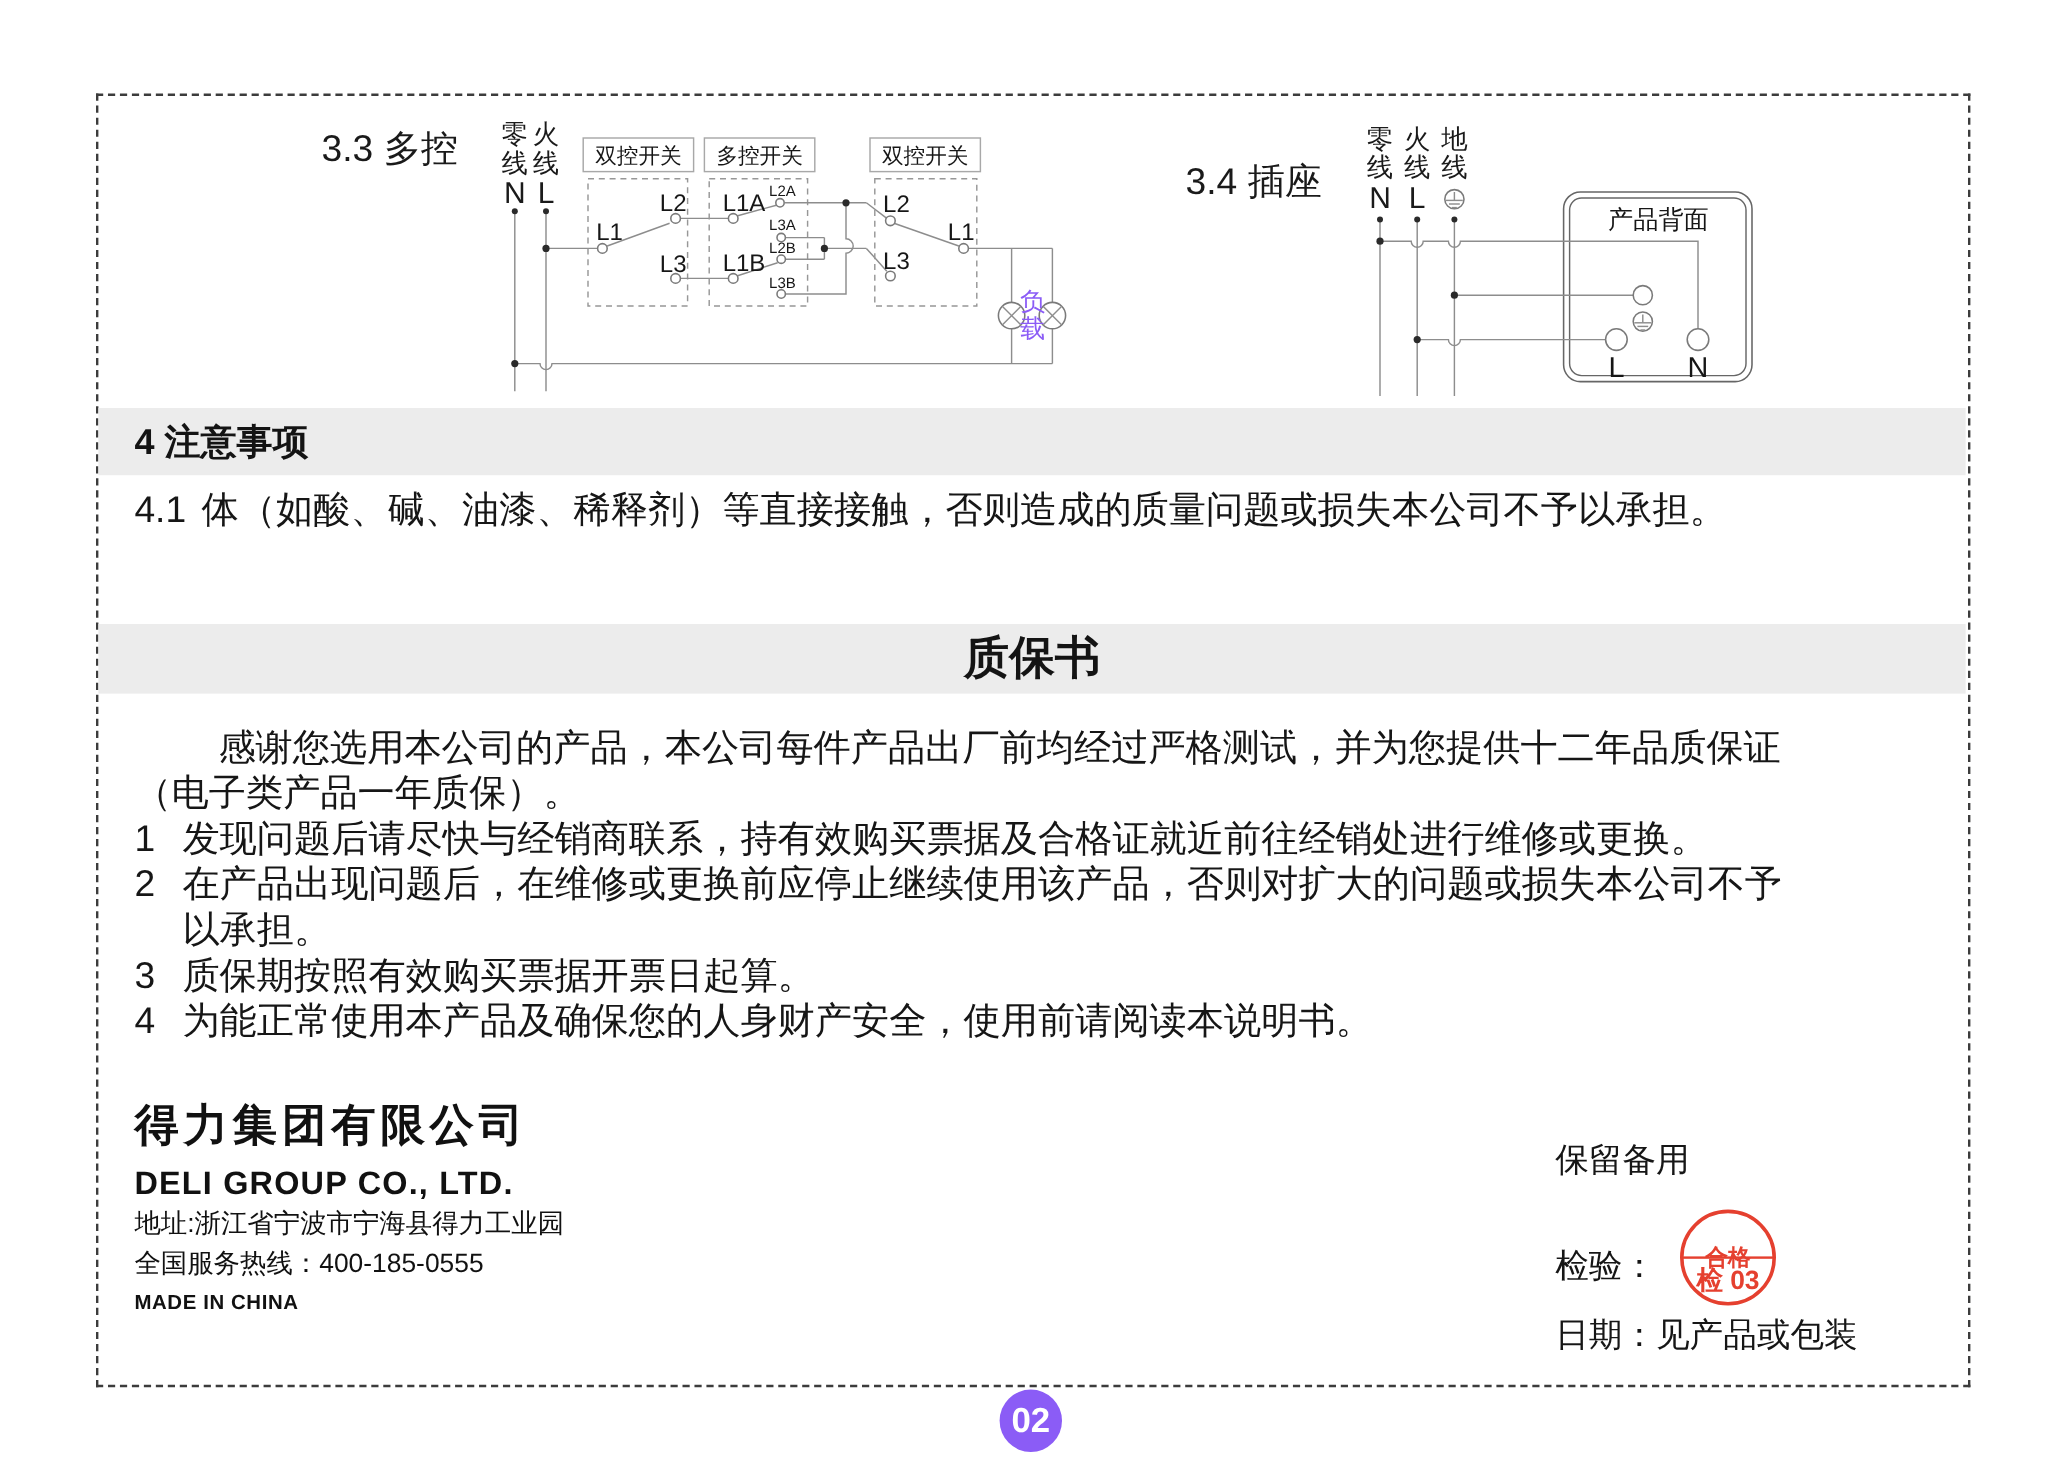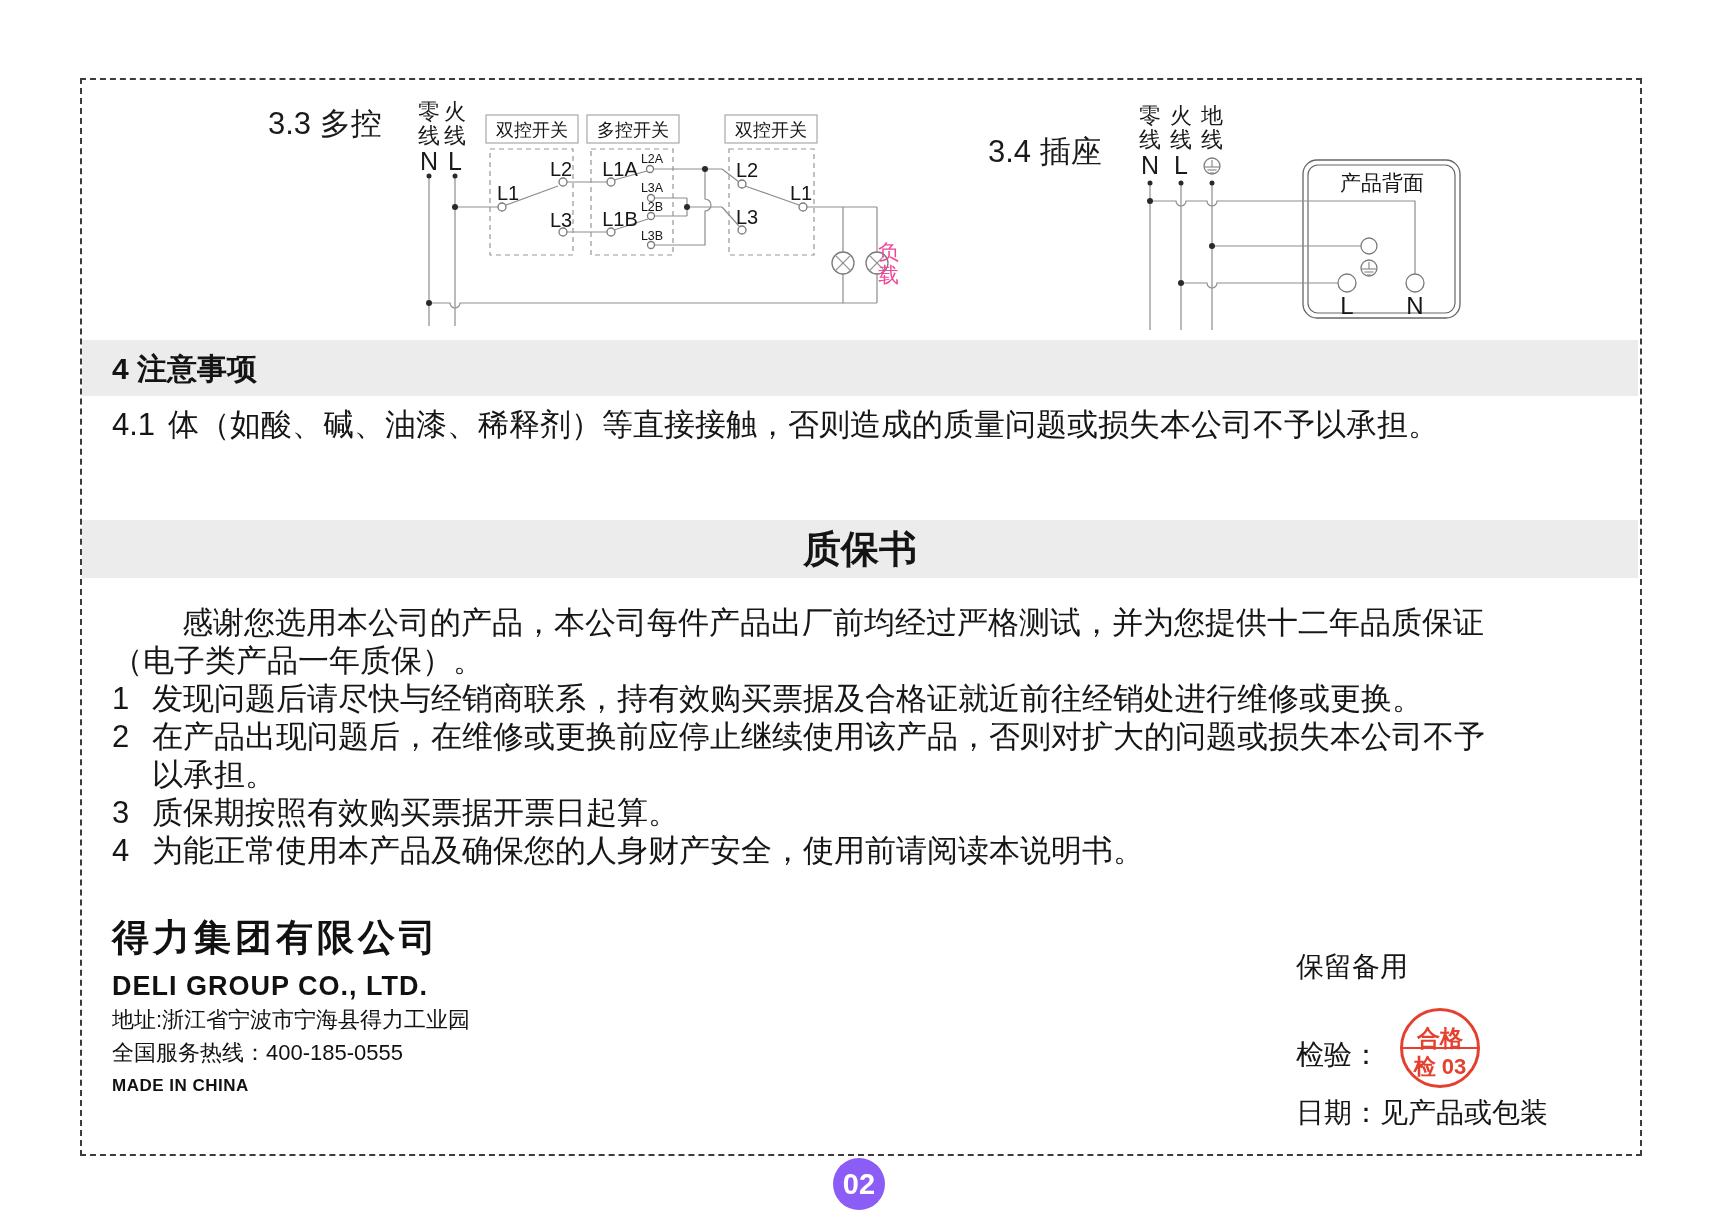--- a/index.html
+++ b/index.html
@@ -6,21 +6,21 @@
   .page{position:relative;width:1718px;height:1229px;background:#fff;overflow:hidden;
         font-family:"Liberation Sans","DejaVu Sans",sans-serif;color:#141414;}
   .abs{position:absolute;}
   .frame{position:absolute;left:80px;top:78px;width:1558px;height:1074px;
          border:2px dashed #3c3c3c;}
   .d-title{position:absolute;font-size:31px;color:#1a1a1a;white-space:nowrap;}
   .wire-col{position:absolute;width:26px;text-align:center;}
   .wc-cjk{font-size:22px;line-height:24px;word-break:break-all;color:#1a1a1a;}
   .wc-letter{font-size:25px;line-height:26px;color:#1a1a1a;}
   .stack-cjk{position:absolute;width:23px;font-size:21px;line-height:23px;
-             word-break:break-all;text-align:center;color:#ec4899;margin-left:28px;}
+             word-break:break-all;text-align:center;color:#8b5cf6;}
   svg{position:absolute;overflow:visible;}
   .wire{stroke:#8d8d8d;stroke-width:1.2;fill:none;}
   .dashbox{stroke:#979797;stroke-width:1.2;fill:none;stroke-dasharray:5 4;}
   .lblbox{stroke:#a8a8a8;stroke-width:1.2;fill:#ffffff;}
   .term{fill:#ffffff;stroke:#7a7a7a;stroke-width:1.3;}
   .dot{fill:#2a2a2a;stroke:none;}
   .svgtxt{fill:#161616;font-family:"Liberation Sans","DejaVu Sans",sans-serif;}
   .band{position:absolute;left:82px;width:1556px;background:#ececec;}
   .band1-text{font-size:30px;font-weight:bold;line-height:58px;padding-left:30px;}
   .band2-text{font-size:38px;font-weight:bold;line-height:58px;text-align:center;}
@@ -31,21 +31,21 @@
   .co-cn{font-size:37px;font-weight:bold;letter-spacing:4px;line-height:44px;}
   .co-en{font-size:27px;font-weight:bold;letter-spacing:1px;line-height:32px;margin-top:10px;}
   .co-addr{font-size:22px;line-height:27px;margin-top:4px;}
   .co-hot{font-size:22px;line-height:31px;margin-top:4px;}
   .co-url{font-size:23px;line-height:27px;margin-top:5px;}
   .co-made{font-size:17px;font-weight:600;line-height:21px;margin-top:7px;letter-spacing:0.5px;}
   .rightcol{font-size:28px;color:#161616;white-space:nowrap;}
   .stamp{position:absolute;left:1400px;top:1008px;width:80px;height:80px;border:3px solid #e5402f;
          border-radius:50%;color:#e5402f;text-align:center;box-sizing:border-box;}
   .stamp-line{position:absolute;left:-1px;top:36px;width:76px;height:0;border-top:2px solid #e5402f;}
-  .stamp-top{position:absolute;left:0;top:12px;width:74px;font-size:23px;font-weight:bold;}
+  .stamp-top{position:absolute;left:0;top:24px;width:74px;font-size:19px;font-weight:bold;}
   .stamp-bottom{position:absolute;left:0;top:41px;width:74px;font-size:22px;font-weight:bold;}
   .page-badge{position:absolute;left:833px;top:1158px;width:52px;height:52px;border-radius:50%;
               background:#8b5cf6;color:#fff;font-size:29px;font-weight:bold;
               line-height:52px;text-align:center;}
 </style>
 </head>
 <body>
 
 <div class="page">
 

